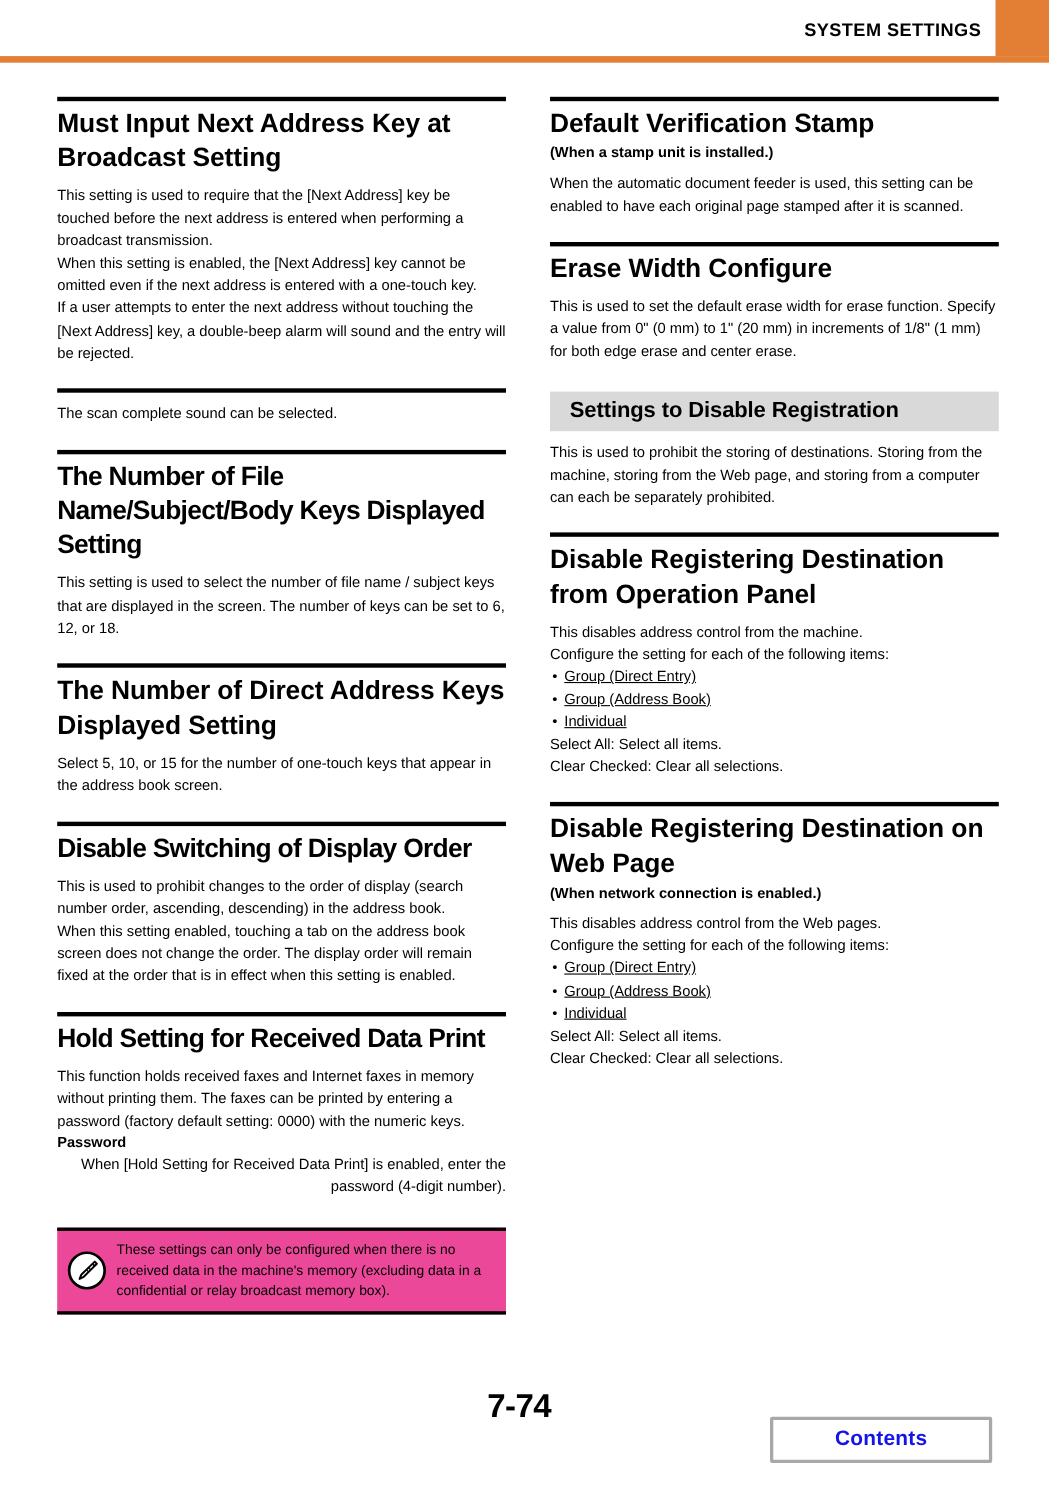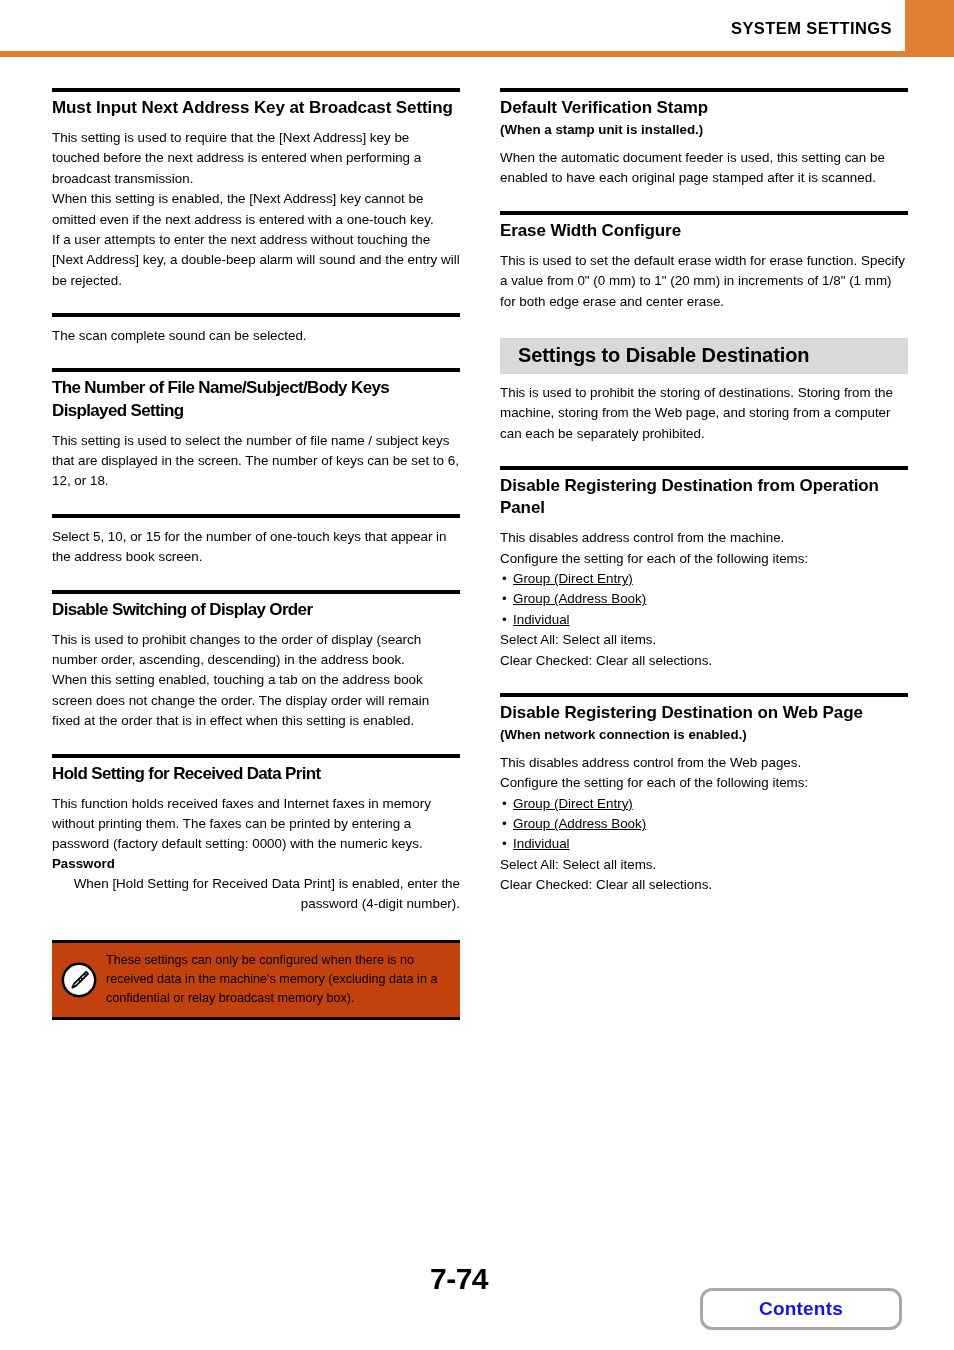--- a/index.html
+++ b/index.html
@@ -66,21 +66,21 @@
   .section { margin-bottom: 0; }
 
   .rule {
     height: 4px;
     background: #000;
     width: 100%;
   }
   .rule-gap-top   { margin-top: 22px; }
 
   h2.heading {
-    font-size: 17px;
+    font-size: 24px;
     font-weight: bold;
     line-height: 1.30;
     margin: 5px 0 0 0;
     letter-spacing: -0.1px;
   }
   h2.heading.tight {
     letter-spacing: -0.65px;
   }
   .subheading {
     font-size: 13.3px;
@@ -110,21 +110,21 @@
   .bullets li::before {
     content: "\2022";
     position: absolute;
     left: 2px;
     top: 0;
   }
 
   
   .note-box {
     margin-top: 26px;
-    background: #c2410c;
+    background: #ec4899;
     border-top: 3px solid #000;
     border-bottom: 3px solid #000;
     display: flex;
     align-items: center;
     padding: 8px 10px 9px 8px;
     box-sizing: border-box;
   }
   .note-icon {
     flex: 0 0 auto;
     width: 38px;
@@ -140,34 +140,34 @@
   
   .footer {
     position: absolute;
     left: 0;
     top: 1262px;
     width: 954px;
     height: 88px;
   }
   .page-number {
     position: absolute;
-    left: 430px;
+    left: 443px;
     top: 0px;
     font-size: 30px;
     font-weight: bold;
     letter-spacing: -0.5px;
   }
   .contents-button {
     position: absolute;
     left: 700px;
     top: 26px;
     width: 202px;
     height: 42px;
     border: 3px solid #a8a8a8;
-    border-radius: 12px;
+    border-radius: 2px;
     background: #ffffff;
     display: flex;
     align-items: center;
     justify-content: center;
     box-sizing: border-box;
   }
   .contents-button-label {
     color: #1414ea;
     font-size: 19px;
     font-weight: bold;
@@ -211,20 +211,21 @@
     </div>
 
     <div class="section">
       <div class="rule rule-gap-top"></div>
       <h2 class="heading tight">The Number of File Name/Subject/Body Keys Displayed Setting</h2>
       <p class="body">This setting is used to select the number of file name / subject keys that are displayed in the screen. The number of keys can be set to 6, 12, or 18.</p>
     </div>
 
     <div class="section">
       <div class="rule rule-gap-top"></div>
+      <h2 class="heading">The Number of Direct Address Keys Displayed Setting</h2>
       <p class="body">Select 5, 10, or 15 for the number of one-touch keys that appear in the address book screen.</p>
     </div>
 
     <div class="section">
       <div class="rule rule-gap-top"></div>
       <h2 class="heading tight">Disable Switching of Display Order</h2>
       <p class="body">This is used to prohibit changes to the order of display (search number order, ascending, descending) in the address book.<br>When this setting enabled, touching a tab on the address book screen does not change the order. The display order will remain fixed at the order that is in effect when this setting is enabled.</p>
     </div>
 
     <div class="section">
@@ -257,21 +258,21 @@
       <p class="body">When the automatic document feeder is used, this setting can be enabled to have each original page stamped after it is scanned.</p>
     </div>
 
     <div class="section">
       <div class="rule rule-gap-top"></div>
       <h2 class="heading">Erase Width Configure</h2>
       <p class="body">This is used to set the default erase width for erase function. Specify a value from 0" (0 mm) to 1" (20 mm) in increments of 1/8" (1 mm) for both edge erase and center erase.</p>
     </div>
 
     <div class="banner">
-      <div class="banner-title">Settings to Disable Destination</div>
+      <div class="banner-title">Settings to Disable Registration</div>
     </div>
     <p class="body">This is used to prohibit the storing of destinations. Storing from the machine, storing from the Web page, and storing from a computer can each be separately prohibited.</p>
 
     <div class="section">
       <div class="rule rule-gap-top"></div>
       <h2 class="heading">Disable Registering Destination from Operation Panel</h2>
       <p class="body">This disables address control from the machine.<br>Configure the setting for each of the following items:</p>
       <ul class="bullets">
         <li>Group (Direct Entry)</li>
         <li>Group (Address Book)</li>

